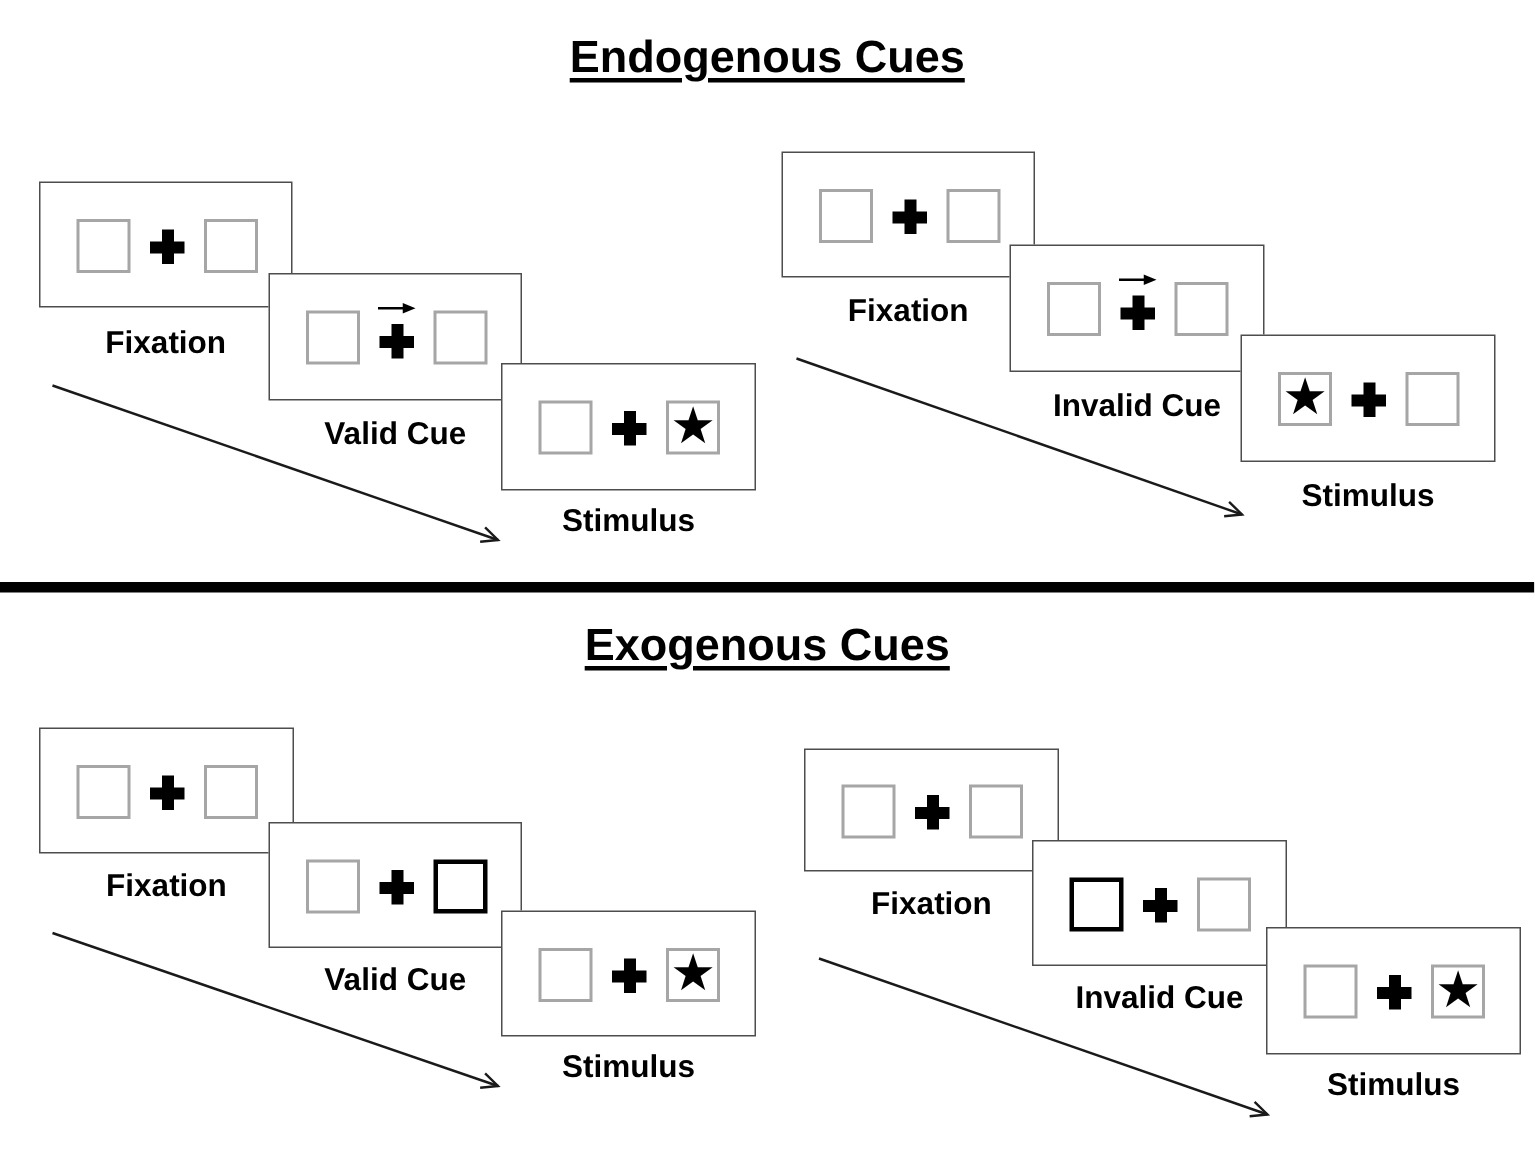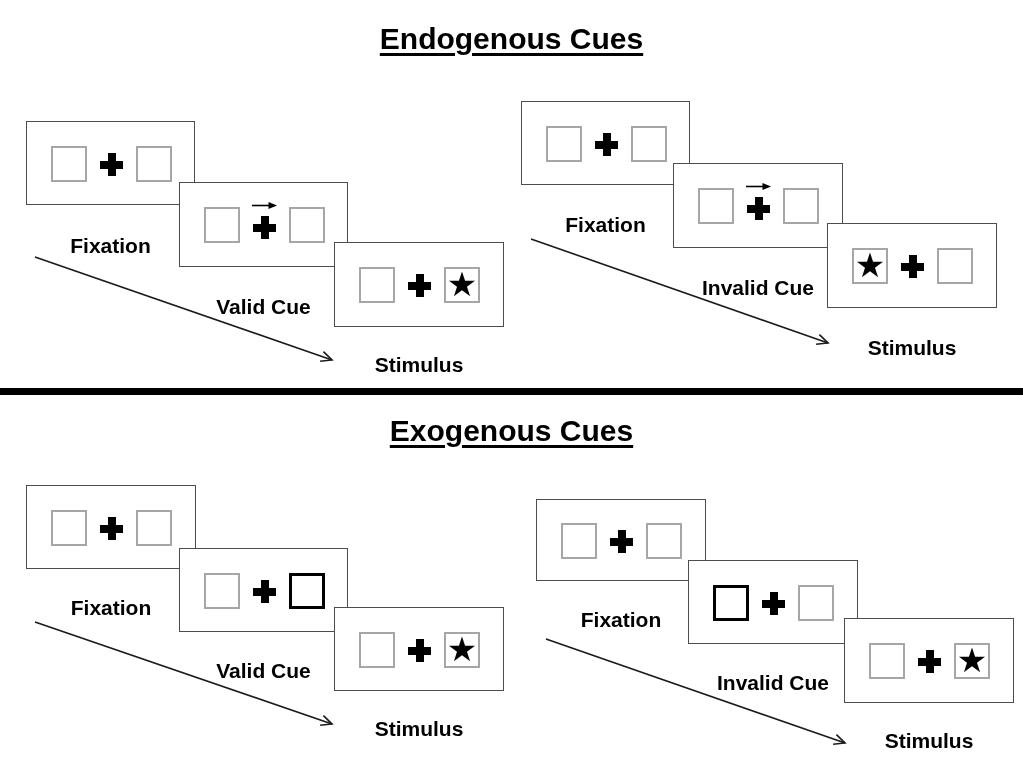--- a/index.html
+++ b/index.html
@@ -27,21 +27,21 @@
   .star{
     display:block;font-size:34px;line-height:31px;color:#000;
     font-family:"DejaVu Sans",sans-serif;
   }
   .cross{position:absolute;left:73px;top:31px;width:23px;height:23px;}
   .cross.low{top:33px;}
   .cross::before{content:"";position:absolute;left:7.5px;top:0;width:8px;height:23px;background:#000;}
   .cross::after{content:"";position:absolute;left:0;top:7.5px;width:23px;height:8px;background:#000;}
   .cuearrow{position:absolute;left:71px;top:17px;width:27px;height:11px;}
   .frame-label{
-    position:absolute;text-align:center;font-size:21px;font-weight:bold;line-height:26px;margin-top:17px;
+    position:absolute;text-align:center;font-size:21px;font-weight:bold;line-height:26px;
   }
   .arrows{position:absolute;left:0;top:0;width:1023px;height:767px;pointer-events:none;}
 </style>
 </head>
 <body>
 
 <div class="stage">
 
   <div class="section-title" style="top:22px;"><span>Endogenous Cues</span></div>
   <div class="section-title" style="top:414px;"><span>Exogenous Cues</span></div>

